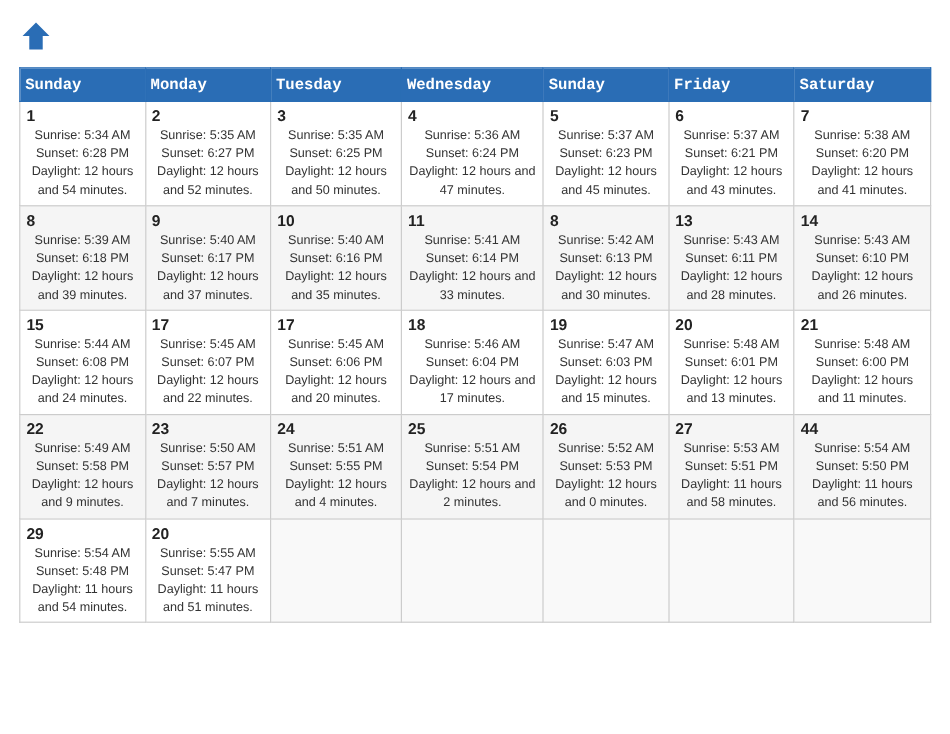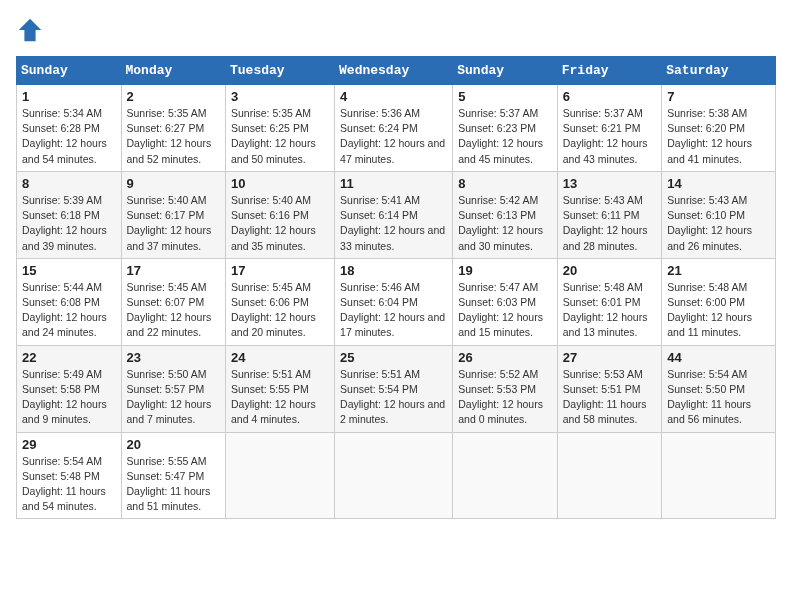--- a/index.html
+++ b/index.html
@@ -75,20 +75,21 @@
       font-size: 13px;
       font-weight: bold;
       color: #222;
       display: block;
       margin-bottom: 2px;
     }
     .day-info {
       color: #333;
       font-size: 10.5px;
       line-height: 1.45;
+      text-align: center;
     }
     .empty-cell {
       background: #f9f9f9;
     }
   </style>
 </head>
 <body>
 
 <div class="header">
   <div class="logo">

